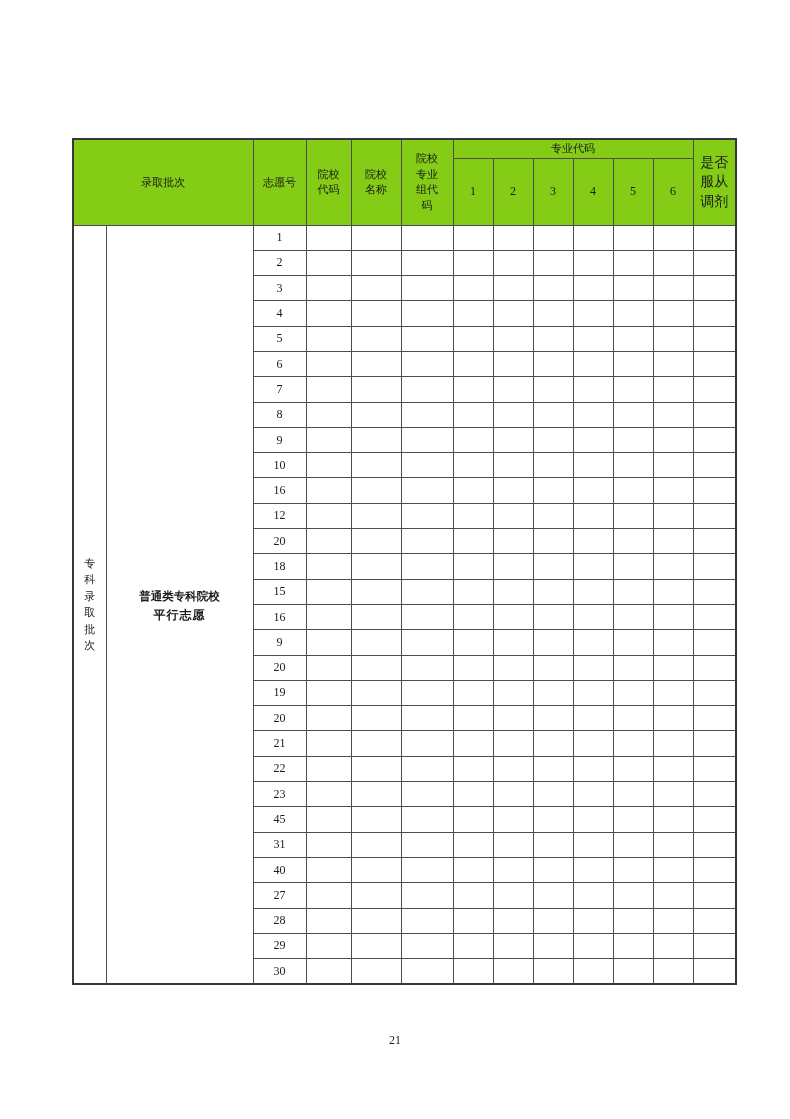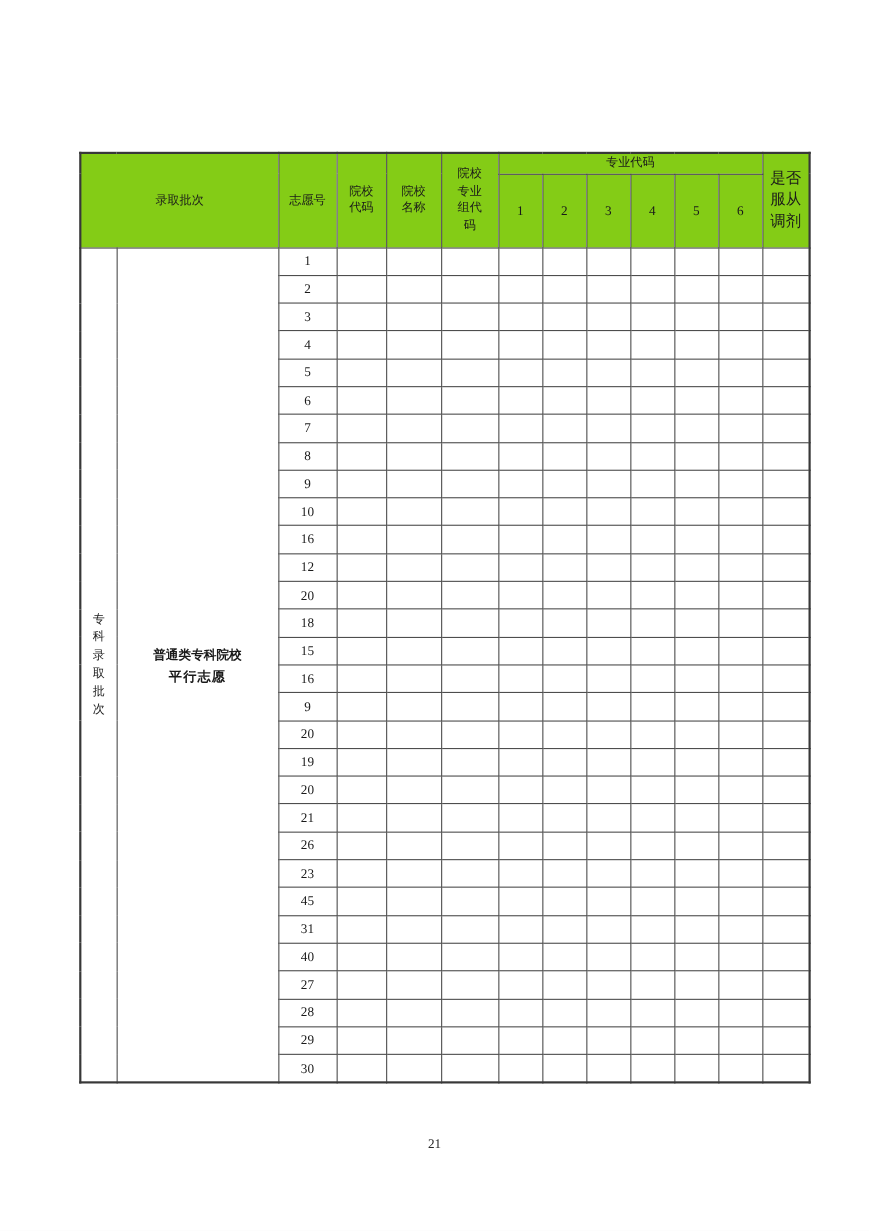--- a/index.html
+++ b/index.html
@@ -391,21 +391,21 @@
             <td class="empty-cell"></td>
             <td class="empty-cell"></td>
             <td class="empty-cell"></td>
             <td class="empty-cell"></td>
             <td class="empty-cell"></td>
             <td class="empty-cell"></td>
             <td class="empty-cell"></td>
             <td class="empty-cell"></td>
           </tr>
           <tr>
-            <td class="num-cell">26</td>
+            <td class="num-cell">22</td>
             <td class="empty-cell"></td>
             <td class="empty-cell"></td>
             <td class="empty-cell"></td>
             <td class="empty-cell"></td>
             <td class="empty-cell"></td>
             <td class="empty-cell"></td>
             <td class="empty-cell"></td>
             <td class="empty-cell"></td>
             <td class="empty-cell"></td>
             <td class="empty-cell"></td>

